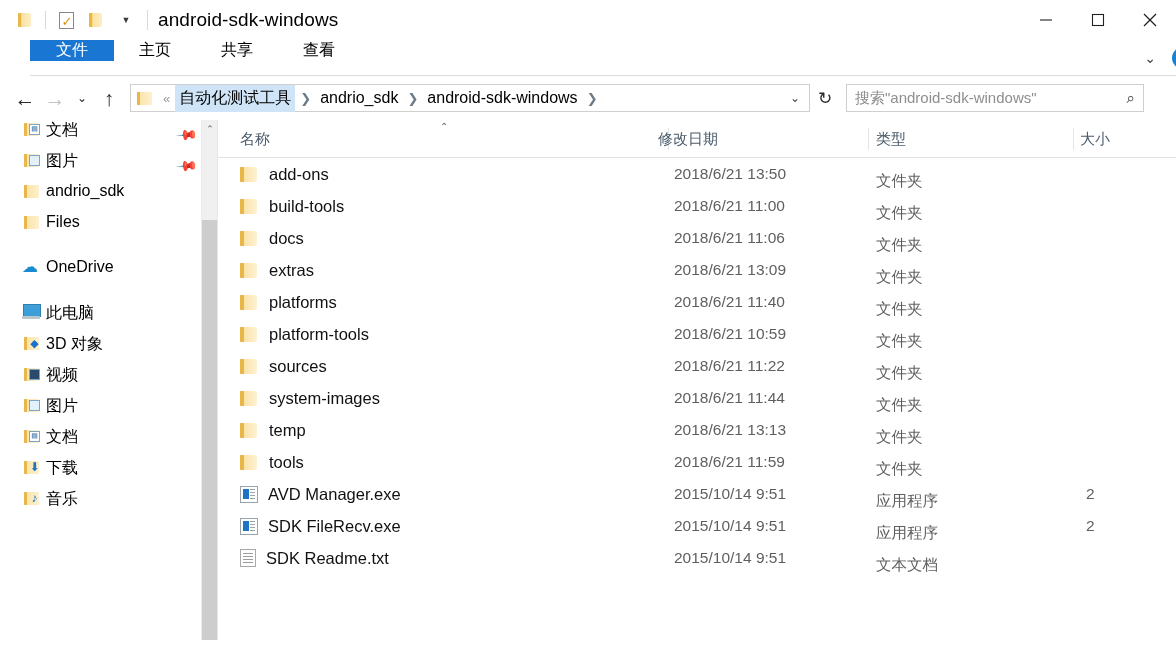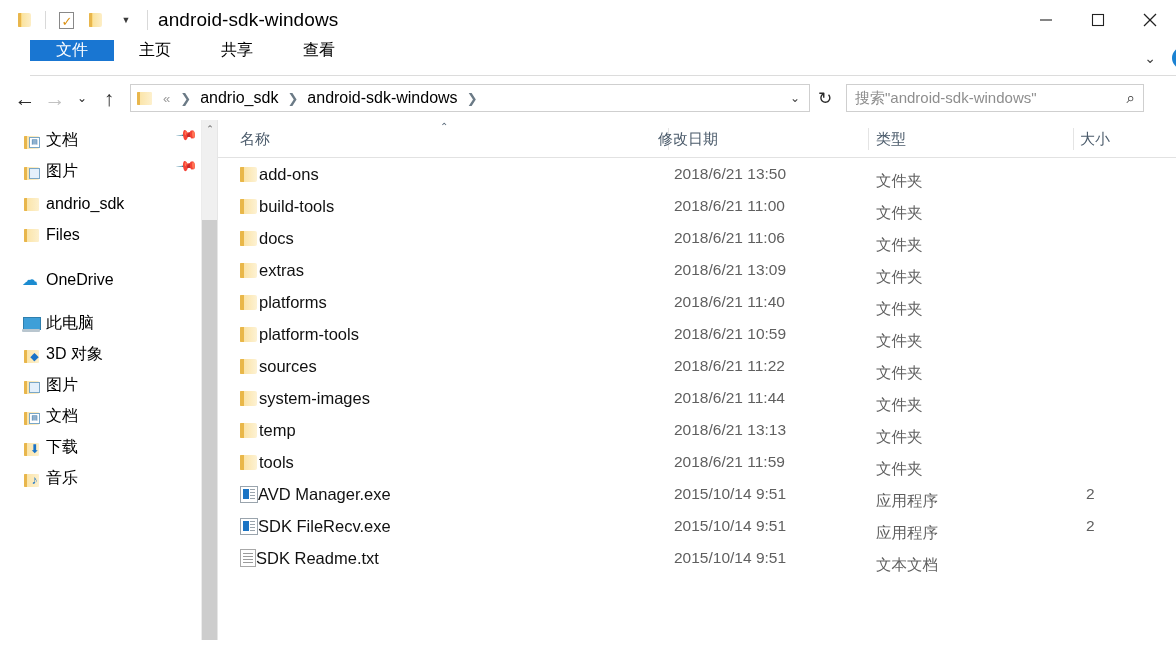--- a/index.html
+++ b/index.html
@@ -124,21 +124,21 @@
 
   
   .content { display: flex; width: 100%; height: 520px; }
 
   
   .sidebar {
     width: 218px; height: 100%; background: #fff;
     position: relative; overflow: hidden;
   }
   .side-item {
-    height: 31px; display: flex; align-items: flex-end;
+    height: 31px; display: flex; align-items: flex-start;
     padding-left: 46px; position: relative;
   }
   .side-item.root { padding-left: 22px; }
   .side-label { font-size: 16px; color: #000; white-space: nowrap; }
   .side-ico { position: absolute; width: 18px; height: 18px; display: flex; align-items: center; }
   .side-item .side-ico { left: 24px; }
   .side-item.root .side-ico { left: 22px; }
   .side-item.root .side-label { margin-left: 24px; }
   .pin {
     position: absolute; right: 22px; top: 7px;
@@ -206,21 +206,21 @@
   }
   .ch-div { position: absolute; top: 8px; width:1px; height: 22px; background:#e4e4e4; }
   .sortcaret {
     position: absolute; top: 1px; font-size: 10px; color: #5a6a7a;
   }
 
   .row {
     height: 32px; display: flex; align-items: center; position: relative;
   }
   .cell-name {
-    position: absolute; left: 22px; display: flex; align-items: center; 
+    position: absolute; left: 22px; display: flex; align-items: center; gap: 10px;
     font-size: 16.5px; color: #111; white-space: nowrap;
   }
   .cell-date { position: absolute; left: 456px; font-size: 15.5px; color: #5f5f5f; white-space: nowrap; }
   .cell-type { position: absolute; left: 658px; font-size: 15.5px; color: #5f5f5f; white-space: nowrap; margin-top: 14px; }
   .cell-size { position: absolute; left: 868px; font-size: 15.5px; color: #5f5f5f; white-space: nowrap; }
 
   .ico-folder { width: 19px; height: 17px; position: relative; flex:0 0 19px; }
   .ico-folder::before {
     content:""; position:absolute; left:0; top:1px; width:17px; height:15px;
     background: linear-gradient(90deg,#fcd679 0%, #fcd679 20%, #fbe3a6 21%, #fdf2d4 100%);
@@ -309,20 +309,21 @@
   <div class="navbtn">←</div>
   <div class="navbtn disabled">→</div>
   <div class="navbtn small">⌄</div>
   <div class="navbtn">↑</div>
 
   <div class="addrbox">
     <span class="addr-ico">
       <span class="f16"></span>
     </span>
     <span class="crumb-chev">«</span>
+    <span class="crumb hl">自动化测试工具</span>
     <span class="crumb-arrow">❯</span>
     <span class="crumb">andrio_sdk</span>
     <span class="crumb-arrow">❯</span>
     <span class="crumb">android-sdk-windows</span>
     <span class="crumb-arrow">❯</span>
     <span class="addr-tail">
       <span class="addr-drop">⌄</span>
     </span>
   </div>
   <div class="navbtn" style="width:30px;font-size:17px;">↻</div>
@@ -386,20 +387,28 @@
       <span class="side-label">此电脑</span>
     </div>
 
     <div class="side-item">
       <span class="side-ico">
           <span class="f16">
             <span class="badge d3">◆</span>
           </span>
         </span>
       <span class="side-label">3D 对象</span>
+    </div>
+    <div class="side-item">
+      <span class="side-ico">
+          <span class="f16">
+            <span class="badge vid"></span>
+          </span>
+        </span>
+      <span class="side-label">视频</span>
     </div>
     <div class="side-item">
       <span class="side-ico">
           <span class="f16">
             <span class="badge pic"></span>
           </span>
         </span>
       <span class="side-label">图片</span>
     </div>
     <div class="side-item">

